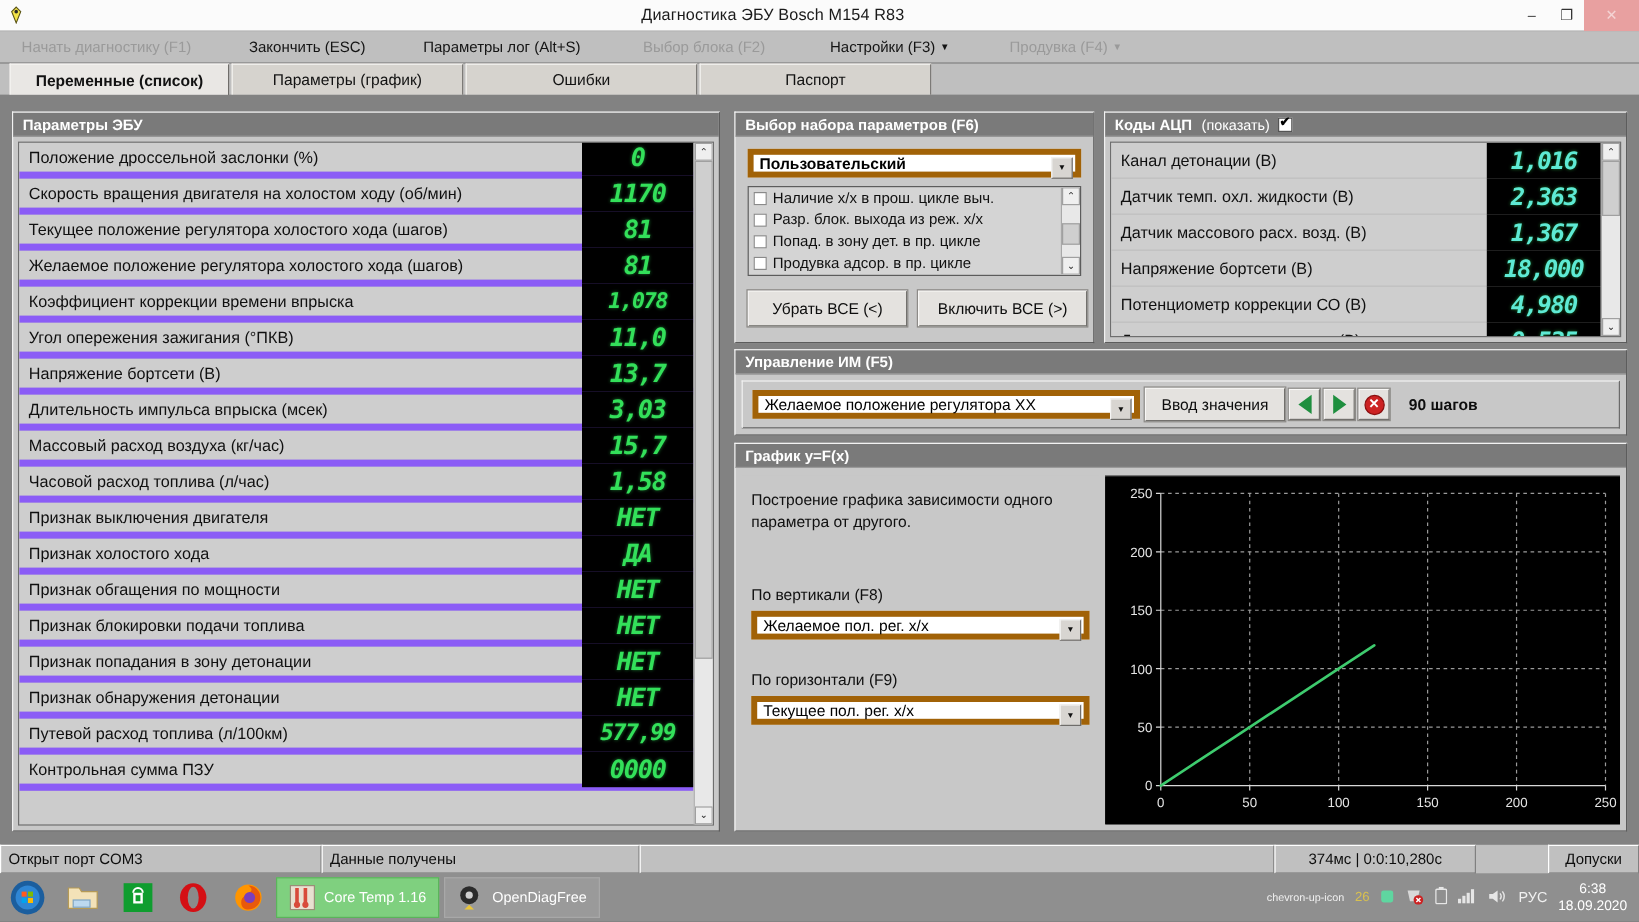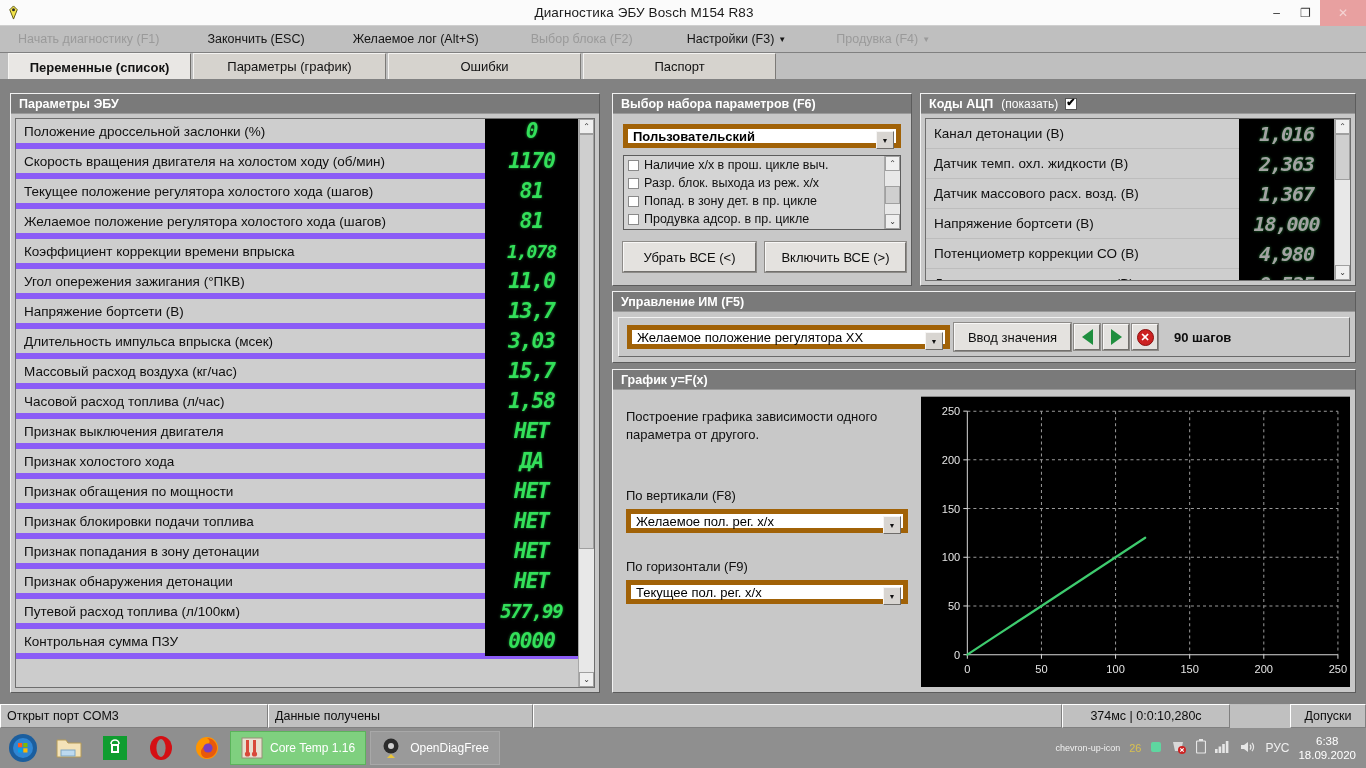--- a/index.html
+++ b/index.html
@@ -174,21 +174,21 @@
     position: absolute; left: 4px; top: 24px; right: 4px; bottom: 4px;
     background: #cccccc; border: 1px solid #6e6e6e; overflow: hidden;
   }
   .adc-rows { position: absolute; left: 0; top: 0; right: 16px; bottom: 0; }
   .adc-row {
     display: flex; align-items: center; height: 30px;
     border-bottom: 1px solid #bdbdbd; background: #cecece;
   }
   .adc-row .aname { flex: 1; padding-left: 8px; font-size: 13.5px; color: #101010; white-space: nowrap; }
   .adc-row .aval {
-    width: 95px; height: 30px; background: #000; color: #a3a3a3;
+    width: 95px; height: 30px; background: #000; color: #5eead4;
     display: flex; align-items: center; justify-content: center;
     font-family: "DejaVu Sans Mono", monospace;
     font-size: 20px; font-weight: bold; font-style: italic;
     letter-spacing: -1px;
     text-shadow: 0 0 3px rgba(51,224,90,.55);
   }
   .hdr-chk {
     width: 12px; height: 12px; background: #fff; border: 1px solid #555;
     margin-left: 7px; position: relative;
   }
@@ -282,21 +282,21 @@
   <div class="wctrl">
     <div class="wbtn">–</div>
     <div class="wbtn">❐</div>
     <div class="wbtn close">✕</div>
   </div>
 </div>
 
 <div class="menubar">
   <div class="menu-item disabled" style="margin-left:8px"><span>Начать диагностику (F1)</span></div>
   <div class="menu-item" style="margin-left:28px"><span>Закончить (ESC)</span></div>
-  <div class="menu-item" style="margin-left:28px"><span>Желаемое лог (Alt+S)</span></div>
+  <div class="menu-item" style="margin-left:28px"><span>Параметры лог (Alt+S)</span></div>
   <div class="menu-item disabled" style="margin-left:32px"><span>Выбор блока (F2)</span></div>
   <div class="menu-item" style="margin-left:34px"><span>Настройки (F3)</span><span class="caret">▼</span></div>
   <div class="menu-item disabled" style="margin-left:30px"><span>Продувка (F4)</span><span class="caret">▼</span></div>
 </div>
 
 <div class="tabstrip">
   <div class="tab" style="left:193px; width:193px;">
       <span>Параметры (график)</span>
     </div>
   <div class="tab active" style="left:8px; width:183px;">

